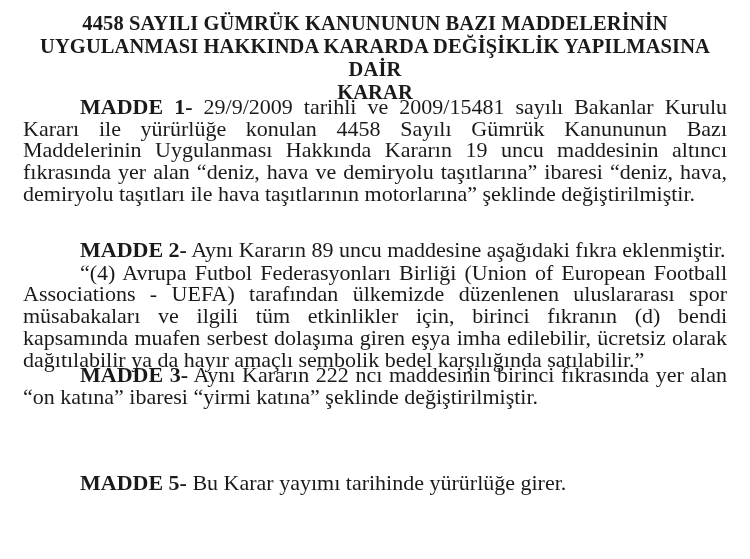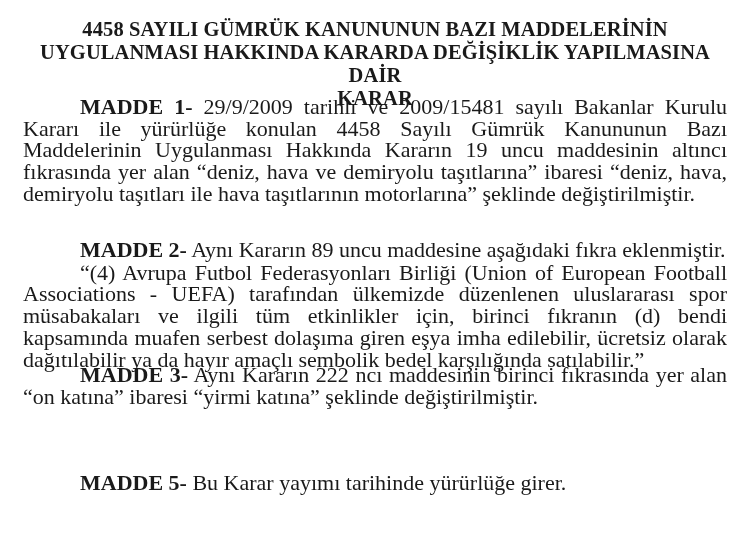--- a/index.html
+++ b/index.html
@@ -20,21 +20,21 @@
       left: 22px;
       top: 0;
       width: 706px;
     }
     .title {
       font-weight: bold;
       font-size: 20.5px;
       line-height: 23px;
       text-align: center;
       margin: 0;
-      padding-top: 18px;
+      padding-top: 12px;
       letter-spacing: 0.1px;
     }
     .title span { display: block; }
     .para {
       font-size: 22px;
       line-height: 21.7px;
       text-align: justify;
       margin: 1px;
     }
     .para .madde {

